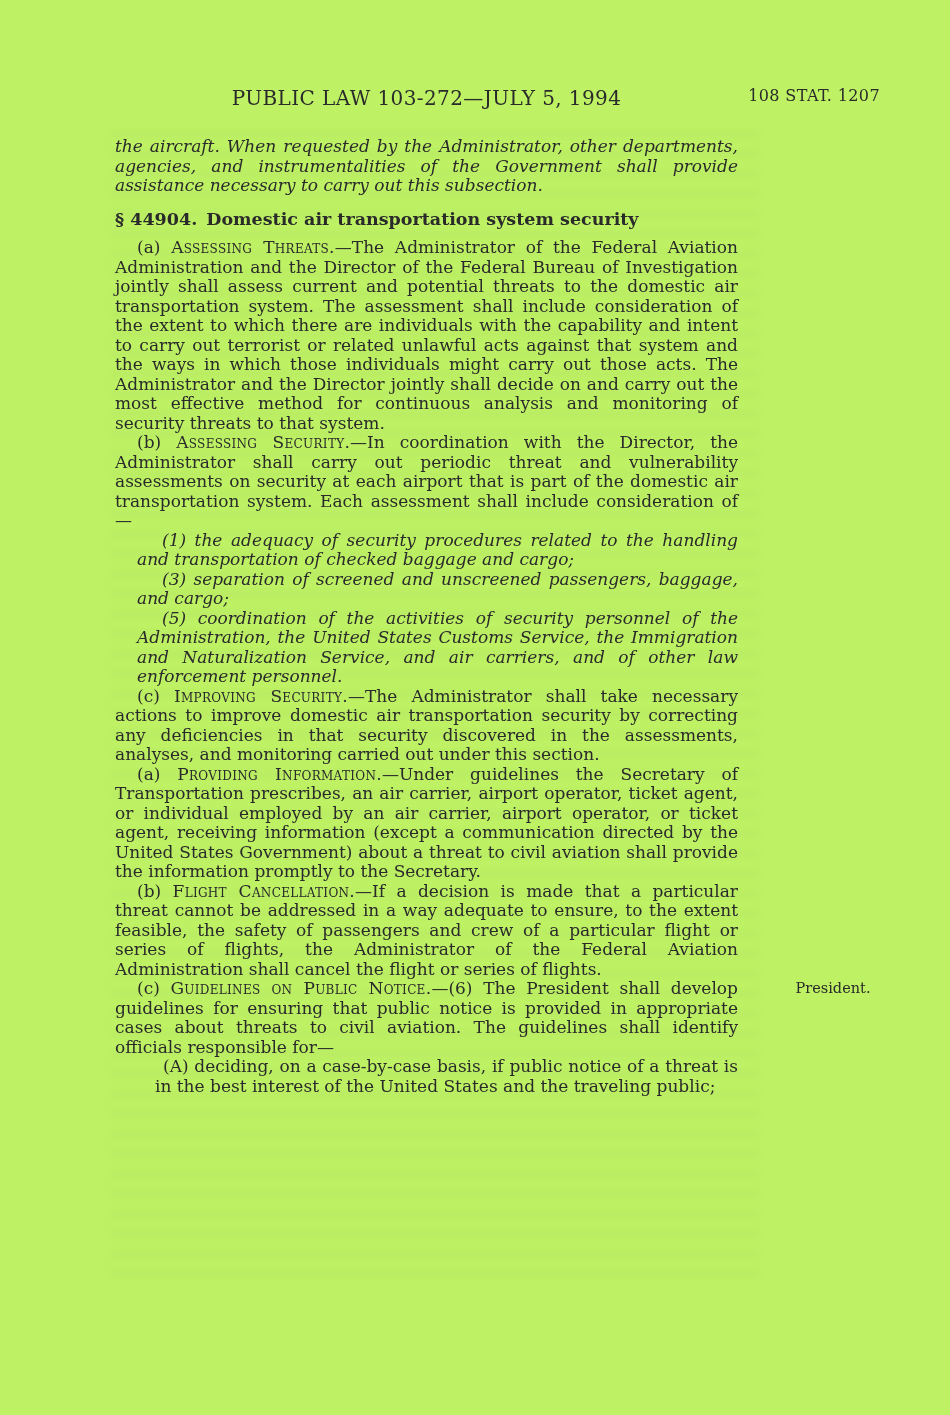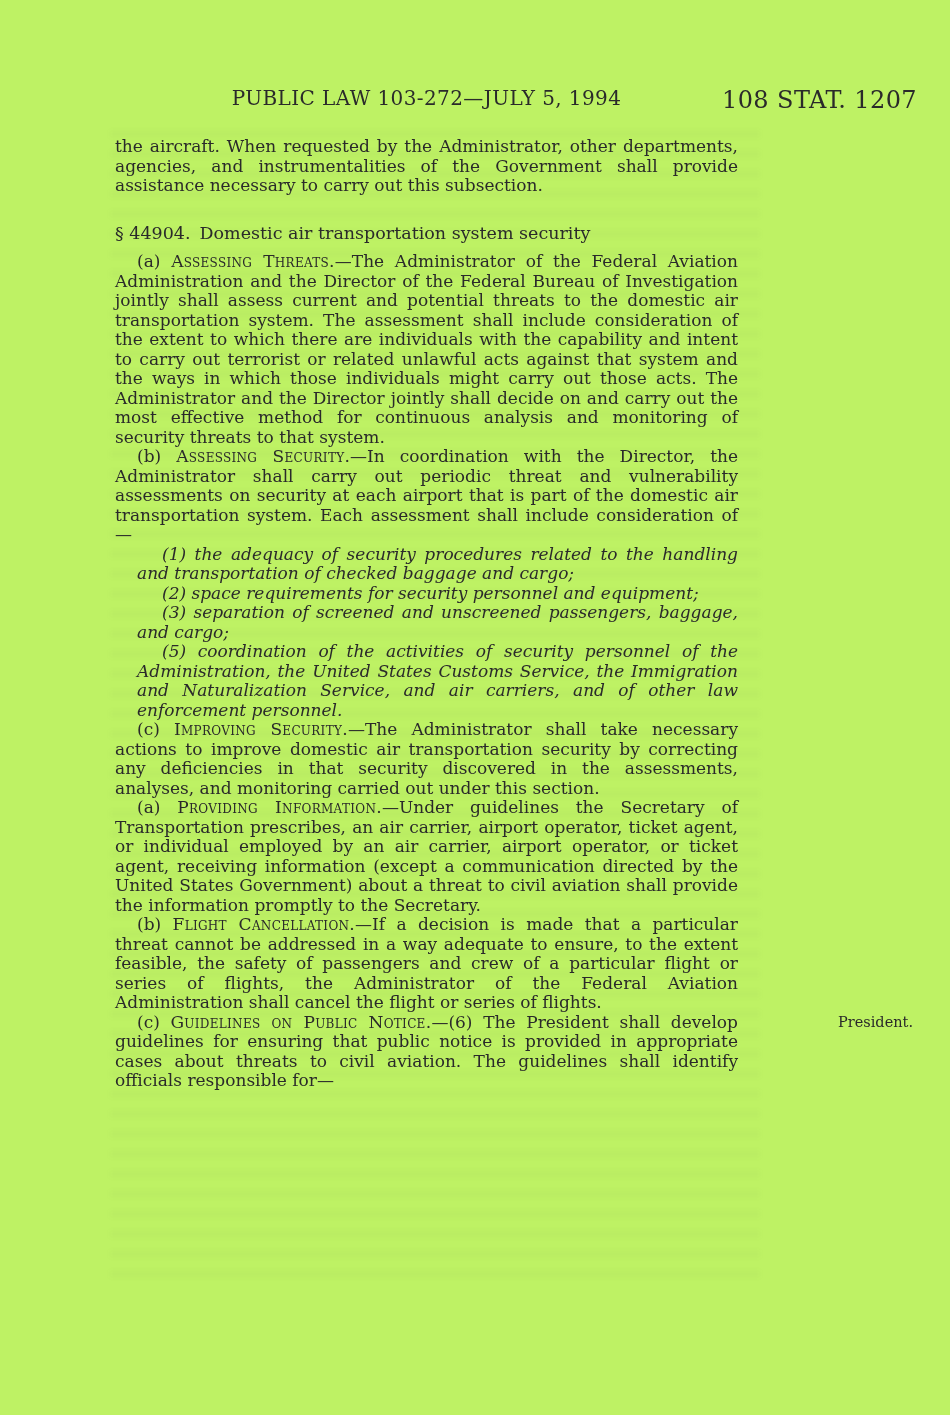--- a/index.html
+++ b/index.html
@@ -43,48 +43,49 @@
     font-size: 20px;
     letter-spacing: 0.4px;
     white-space: nowrap;
   }
   .header-stat {
     position: absolute;
     top: 86px;
     left: 722px;
     width: 158px;
     text-align: right;
-    font-size: 24px;
+    font-size: 16px;
     letter-spacing: 0.4px;
     white-space: nowrap;
   }
   .column {
     position: absolute;
     left: 115px;
     top: 137px;
     width: 623px;
     font-size: 17px;
     line-height: 19.5px;
     text-align: justify;
   }
   .para {
     margin: 0;
     text-indent: 22px;
   }
   .para.no-indent {
     text-indent: 0;
+    font-style: italic;
   }
   .sc {
     font-variant: small-caps;
     letter-spacing: 0.3px;
   }
   .section-heading {
-    font-weight: normal;
+    font-weight: bold;
     font-size: 17.5px;
-    margin: 28px 0 9px 0;
+    margin: 14px 0 9px 0;
     text-align: left;
     text-indent: 0;
     white-space: nowrap;
   }
   .section-heading .sec-title {
     margin-left: 9px;
   }
   .item {
     margin: 0 0 0 22px;
     text-indent: 25px;
@@ -97,21 +98,21 @@
   .rel {
     position: relative;
   }
   .margin-note {
     position: absolute;
     left: 638px;
     top: 1px;
     width: 160px;
     font-size: 14.5px;
     line-height: 17px;
-    text-align: right;
+    text-align: center;
     text-indent: 0;
     white-space: nowrap;
   }
 </style>
 </head>
 <body>
 
 <div class="page">
 
   <div class="texture"></div>
@@ -125,32 +126,32 @@
     <p class="para no-indent">the aircraft. When requested by the Administrator, other departments, agencies, and instrumentalities of the Government shall provide assistance necessary to carry out this subsection.</p>
 
     <p class="section-heading"><span>§ 44904.</span><span class="sec-title">Domestic air transportation system security</span></p>
 
     <p class="para"><span>(a) </span><span class="sc">Assessing Threats.</span><span>—The Administrator of the Federal Aviation Administration and the Director of the Federal Bureau of Investigation jointly shall assess current and potential threats to the domestic air transportation system. The assessment shall include consideration of the extent to which there are individuals with the capability and intent to carry out terrorist or related unlawful acts against that system and the ways in which those individuals might carry out those acts. The Administrator and the Director jointly shall decide on and carry out the most effective method for continuous analysis and monitoring of security threats to that system.</span></p>
 
     <p class="para"><span>(b) </span><span class="sc">Assessing Security.</span><span>—In coordination with the Director, the Administrator shall carry out periodic threat and vulnerability assessments on security at each airport that is part of the domestic air transportation system. Each assessment shall include consideration of—</span></p>
 
     <p class="item">(1) the adequacy of security procedures related to the handling and transportation of checked baggage and cargo;</p>
 
-    <p class="item">(2) space requirements for security personnel and equipment;</p>
 
     <p class="item">(3) separation of screened and unscreened passengers, baggage, and cargo;</p>
 
 
     <p class="item">(5) coordination of the activities of security personnel of the Administration, the United States Customs Service, the Immigration and Naturalization Service, and air carriers, and of other law enforcement personnel.</p>
 
     <p class="para"><span>(c) </span><span class="sc">Improving Security.</span><span>—The Administrator shall take necessary actions to improve domestic air transportation security by correcting any deficiencies in that security discovered in the assessments, analyses, and monitoring carried out under this section.</span></p>
 
 
     <p class="para"><span>(a) </span><span class="sc">Providing Information.</span><span>—Under guidelines the Secretary of Transportation prescribes, an air carrier, airport operator, ticket agent, or individual employed by an air carrier, airport operator, or ticket agent, receiving information (except a communication directed by the United States Government) about a threat to civil aviation shall provide the information promptly to the Secretary.</span></p>
 
     <p class="para"><span>(b) </span><span class="sc">Flight Cancellation.</span><span>—If a decision is made that a particular threat cannot be addressed in a way adequate to ensure, to the extent feasible, the safety of passengers and crew of a particular flight or series of flights, the Administrator of the Federal Aviation Administration shall cancel the flight or series of flights.</span></p>
 
     <p class="para rel"><span>(c) </span><span class="sc">Guidelines on Public Notice.</span><span>—(6) The President shall develop guidelines for ensuring that public notice is provided in appropriate cases about threats to civil aviation. The guidelines shall identify officials responsible for—</span><span class="margin-note">President.</span></p>
 
+    <p class="item-deep">(A) deciding, on a case-by-case basis, if public notice of a threat is in the best interest of the United States and the traveling public;</p>
 
   </div>
 
 </div>
 
 </body></html>

